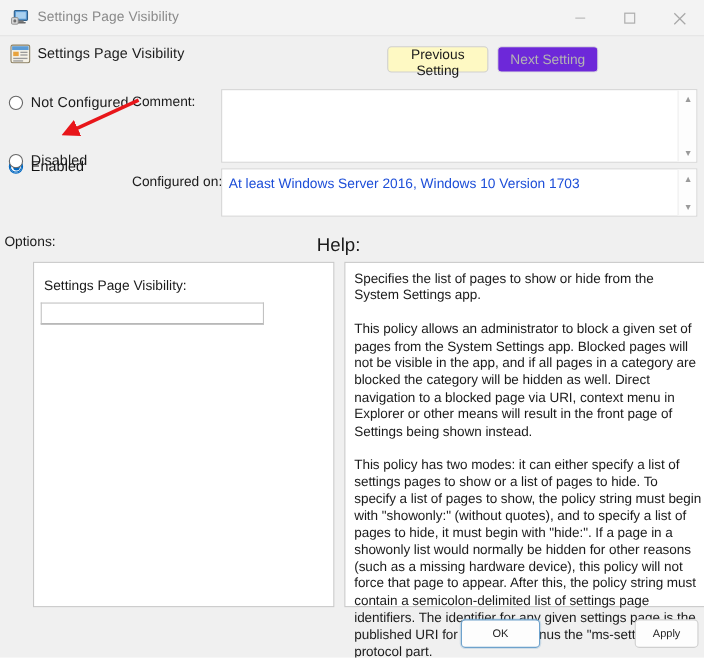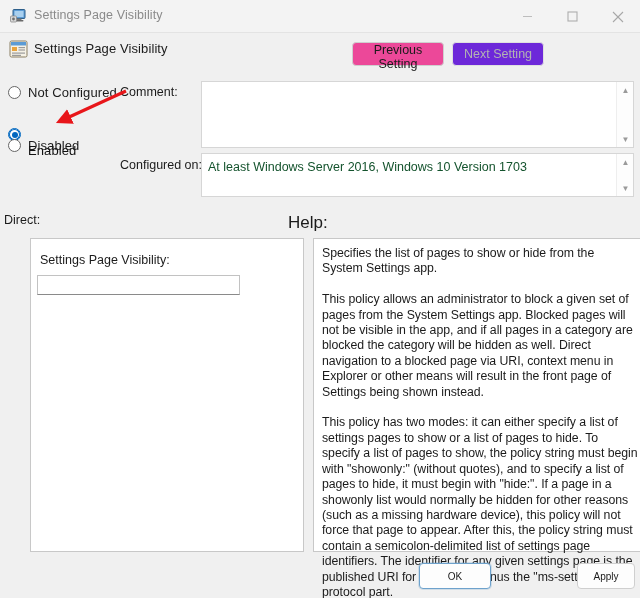--- a/index.html
+++ b/index.html
@@ -69,21 +69,21 @@
     left: 34px; top: 41px;
     font-size: 13px;
     color: #1b1b1b;
     white-space: nowrap;
     letter-spacing: 0.1px;
   }
   .nav-btn {
     position: absolute;
     top: 42px;
     height: 24px;
-    background: #ec4899;
+    background: #fef9c3;
     border: 1px solid #cfcfcf;
     border-radius: 4px;
     font-family: "Liberation Sans", sans-serif;
     font-size: 12.5px;
     color: #1b1b1b;
     padding: 0 10px;
     box-sizing: border-box;
     cursor: pointer;
   }
   #btn-prev { left: 352px; width: 92px; }
@@ -93,21 +93,21 @@
     background: #6d28d9;
     border-color: #e0e0e0;
     cursor: default;
   }
 
   
   .radio-row {
     position: absolute;
     left: 8px;
     display: flex;
-    align-items: center;
+    align-items: flex-end;
     cursor: pointer;
   }
   #radio-notconfigured { top: 85px; }
   #radio-enabled       { top: 111px; }
   #radio-disabled      { top: 138px; }
   .radio-mark {
     width: 13px; height: 13px;
     border: 1px solid #666;
     border-radius: 50%;
     box-sizing: border-box;
@@ -163,21 +163,21 @@
   }
   #supported-box {
     left: 201px; top: 153px;
     width: 433px; height: 44px;
   }
   .box-text {
     position: absolute;
     left: 6px; top: 5px;
     right: 14px;
     font-size: 12.5px;
-    color: #14532d;
+    color: #1d4ed8;
     line-height: 16px;
   }
   .vscroll {
     position: absolute;
     right: 0; top: 0;
     width: 17px;
     height: 100%;
     background: #fdfdfd;
     border-left: 1px solid #eee;
     box-sizing: border-box;
@@ -370,21 +370,21 @@
 
   <span class="field-label" id="label-supported">Configured on:</span>
   <div class="boxfield" id="supported-box">
     <div class="box-text">At least Windows Server 2016, Windows 10 Version 1703</div>
     <div class="vscroll">
       <div class="arrow up">▲</div>
       <div class="arrow down">▼</div>
     </div>
   </div>
 
-  <span class="field-label" id="label-options">Direct:</span>
+  <span class="field-label" id="label-options">Options:</span>
   <span class="field-label" id="label-help">Help:</span>
 
   <div class="panel" id="options-panel">
     <span id="options-field-label">Settings Page Visibility:</span>
     <input id="options-input" type="text" placeholder="" style="">
   </div>
 
   <div class="panel" id="help-panel">
     <div id="help-text">Specifies the list of pages to show or hide from the System Settings app.
 

